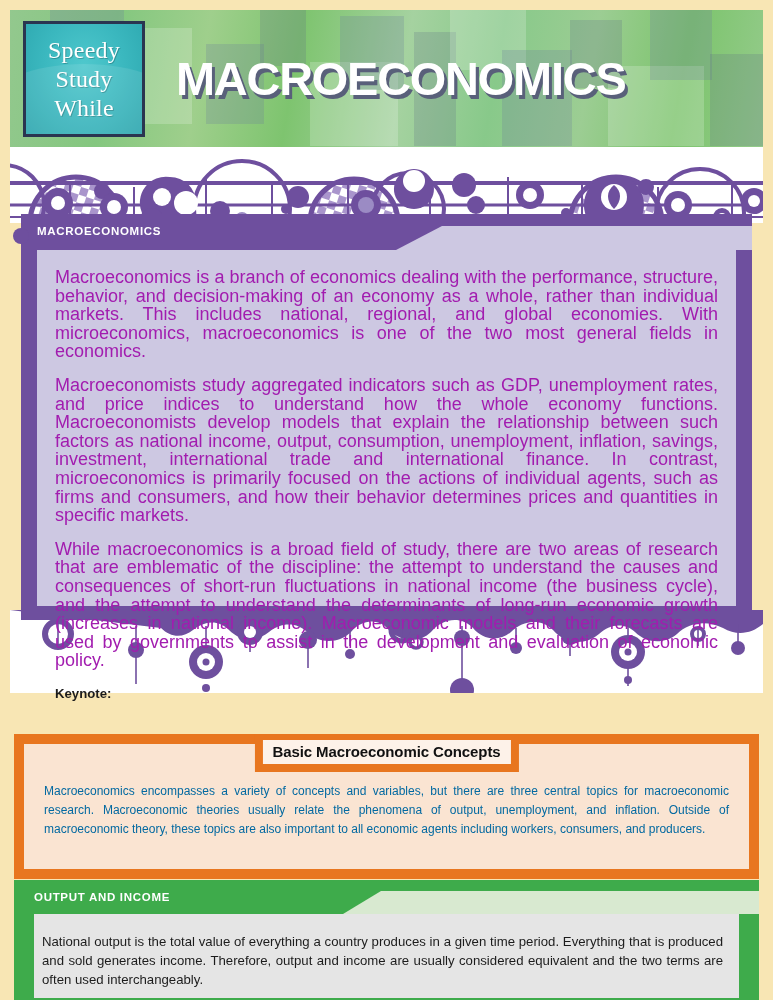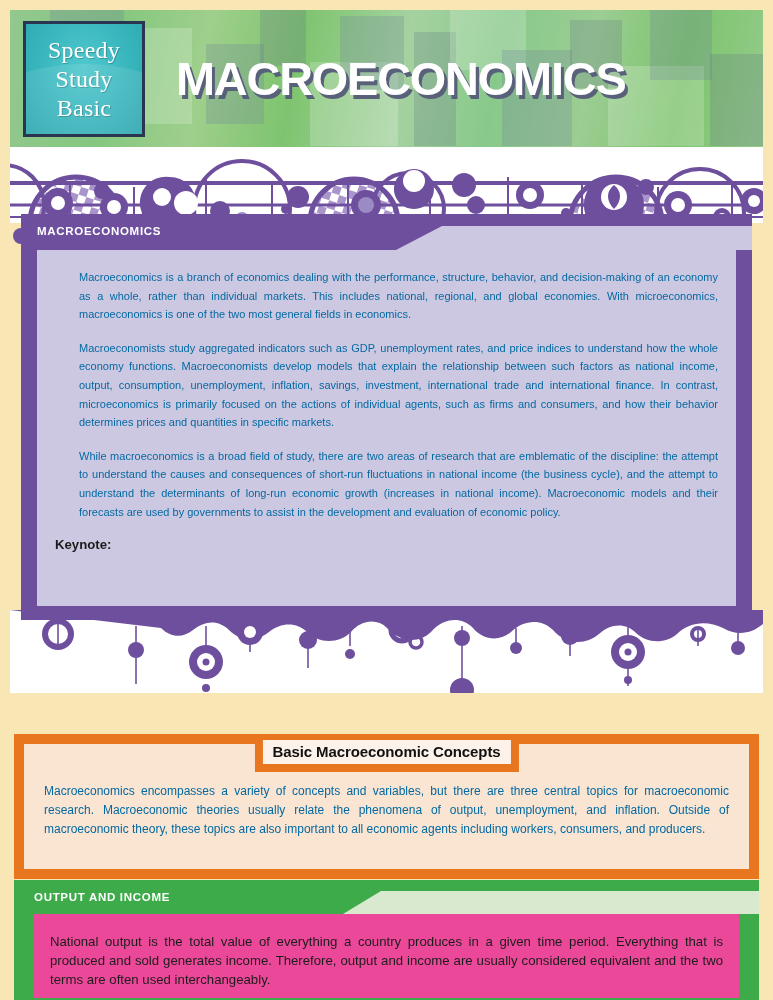--- a/index.html
+++ b/index.html
@@ -161,26 +161,25 @@
   .pp-body {
     position: absolute;
     left: 16px;
     right: 16px;
     top: 36px;
     bottom: 14px;
     background: #cdc8e2;
     padding: 18px 18px 10px 18px;
   }
   .pp-body p {
-    font-size: 11px;
+    font-size: 18px;
     line-height: 18.6px;
-    color: #0369a1;
+    color: #a21caf;
     text-align: justify;
     margin-bottom: 15px;
-    margin-left: 24px;
   }
   .keynote-row {
     display: flex;
     gap: 16px;
     font-size: 13.2px;
     line-height: 18.6px;
     color: #1c1c1c;
     margin-top: 2px;
   }
   .keynote-label {
@@ -269,22 +268,22 @@
     height: 34px;
     background: #d8e9d0;
     clip-path: polygon(32px 100%, 70px 11px, 100% 11px, 100% 100%);
   }
   .pg-body {
     position: absolute;
     left: 20px;
     right: 20px;
     top: 34px;
     bottom: 14px;
-    background: #ec4899;
-    padding: 18px 16px 10px 16px;
+    background: #e5e5e5;
+    padding: 18px 16px 10px 8px;
   }
   .pg-body p {
     font-size: 13.2px;
     line-height: 19px;
     color: #1c1c1c;
     text-align: justify;
   }
 
   svg.deco { display: block; width: 100%; height: 100%; }
 </style>
@@ -309,21 +308,21 @@
       <i class="lite" style="left:598px; top:56px;  width:96px;  height:80px;"></i>
       <i style="left:640px; top:0px;   width:62px;  height:70px;"></i>
       <i class="dk" style="left:700px; top:44px;  width:54px;  height:92px;"></i>
     </div>
 
     <div class="logo">
       <div class="logo-inner">
         <div class="logo-words">
           <span>Speedy</span>
           <span>Study</span>
-          <span>Basic</span>
+          <span>While</span>
         </div>
       </div>
     </div>
 
     <div class="hdr-title">MACROECONOMICS</div>
   </div>
 
   <div class="deco-top">
     <svg class="deco" viewBox="0 0 753 76" preserveAspectRatio="none">
       <defs>

